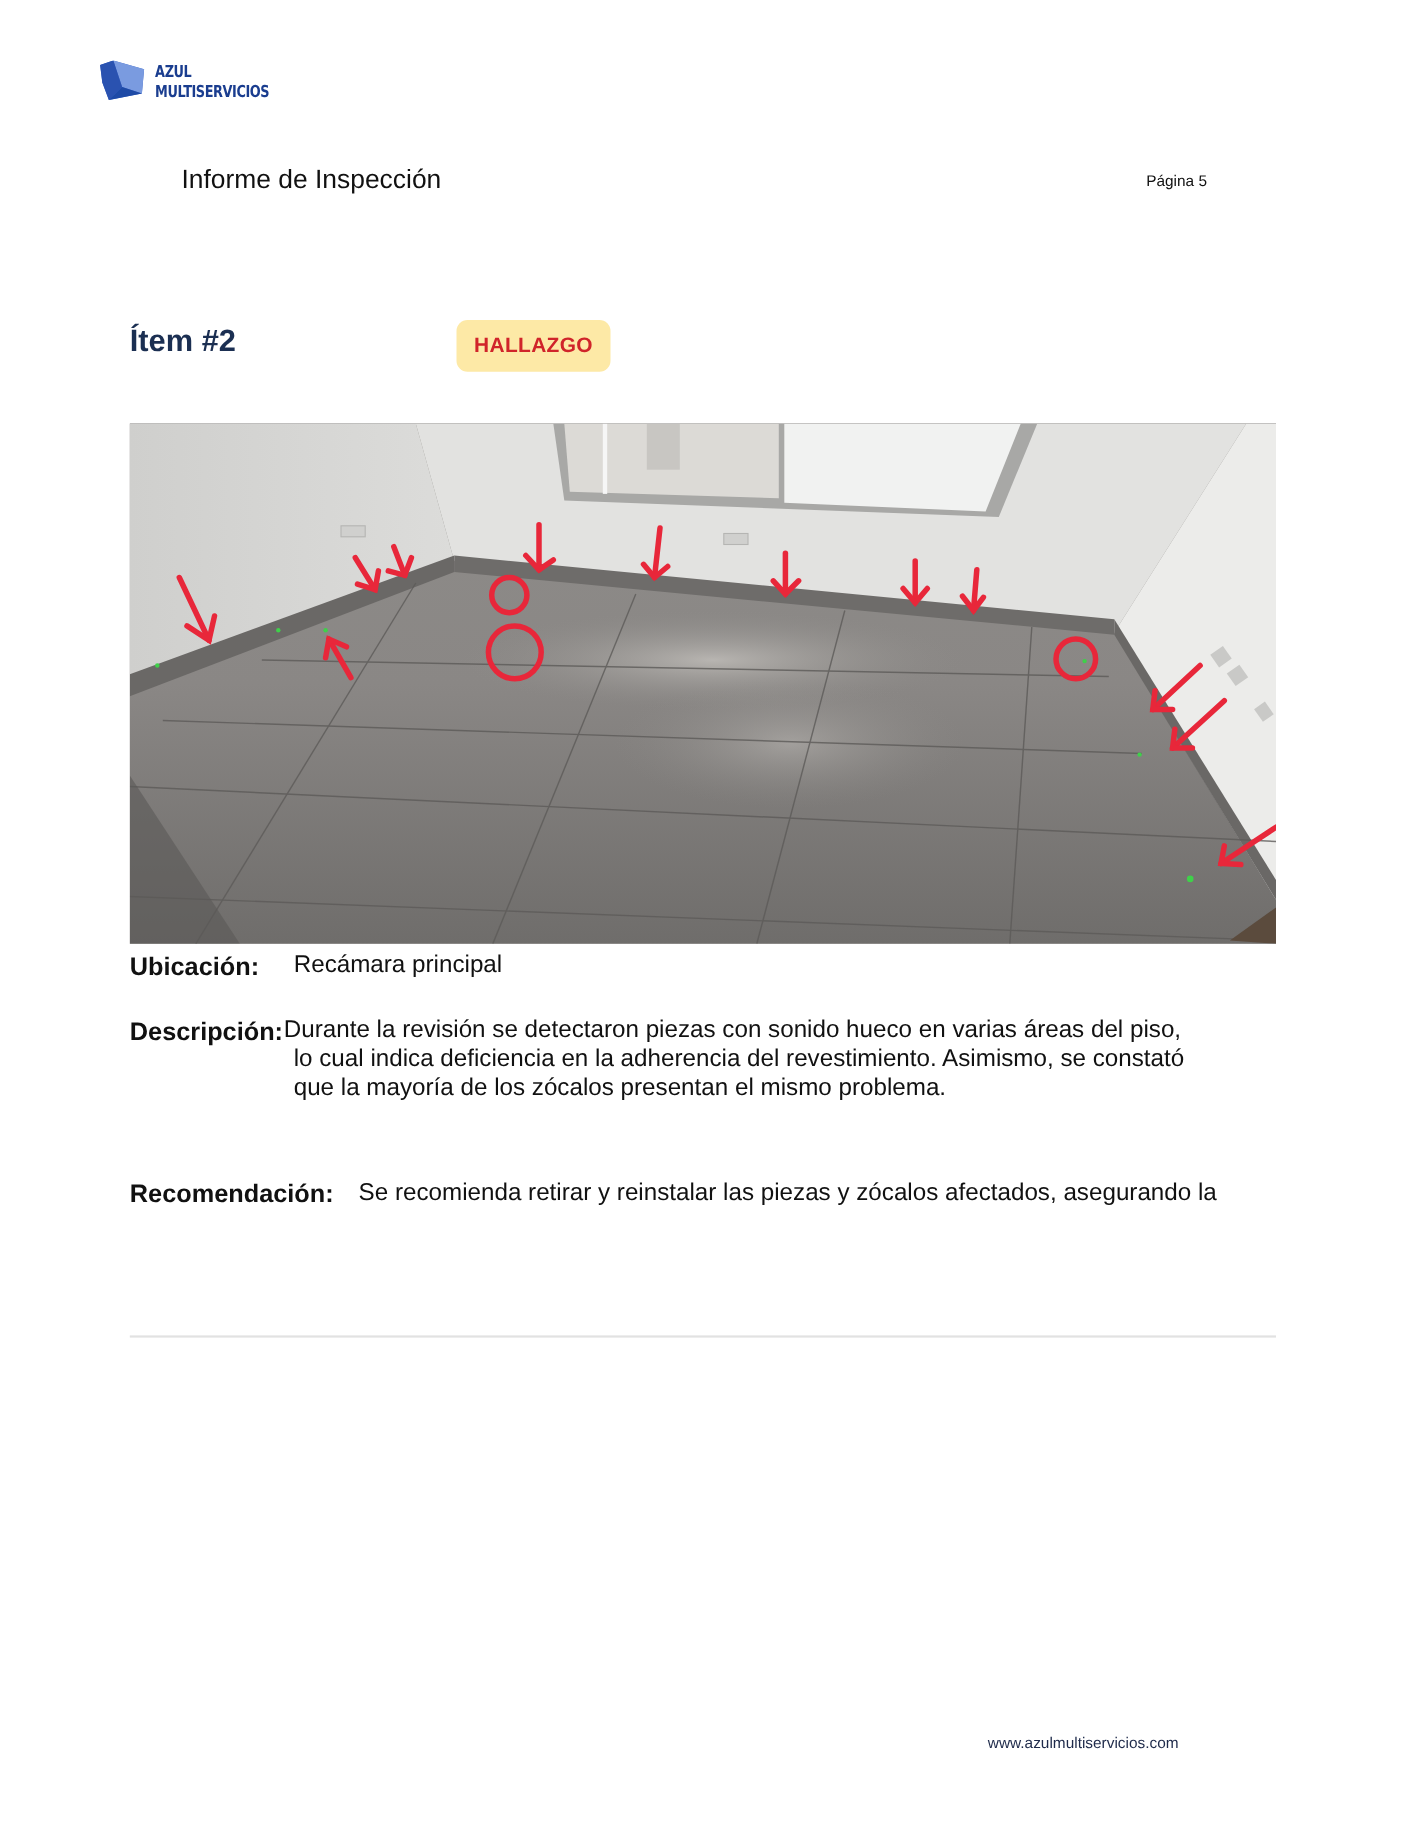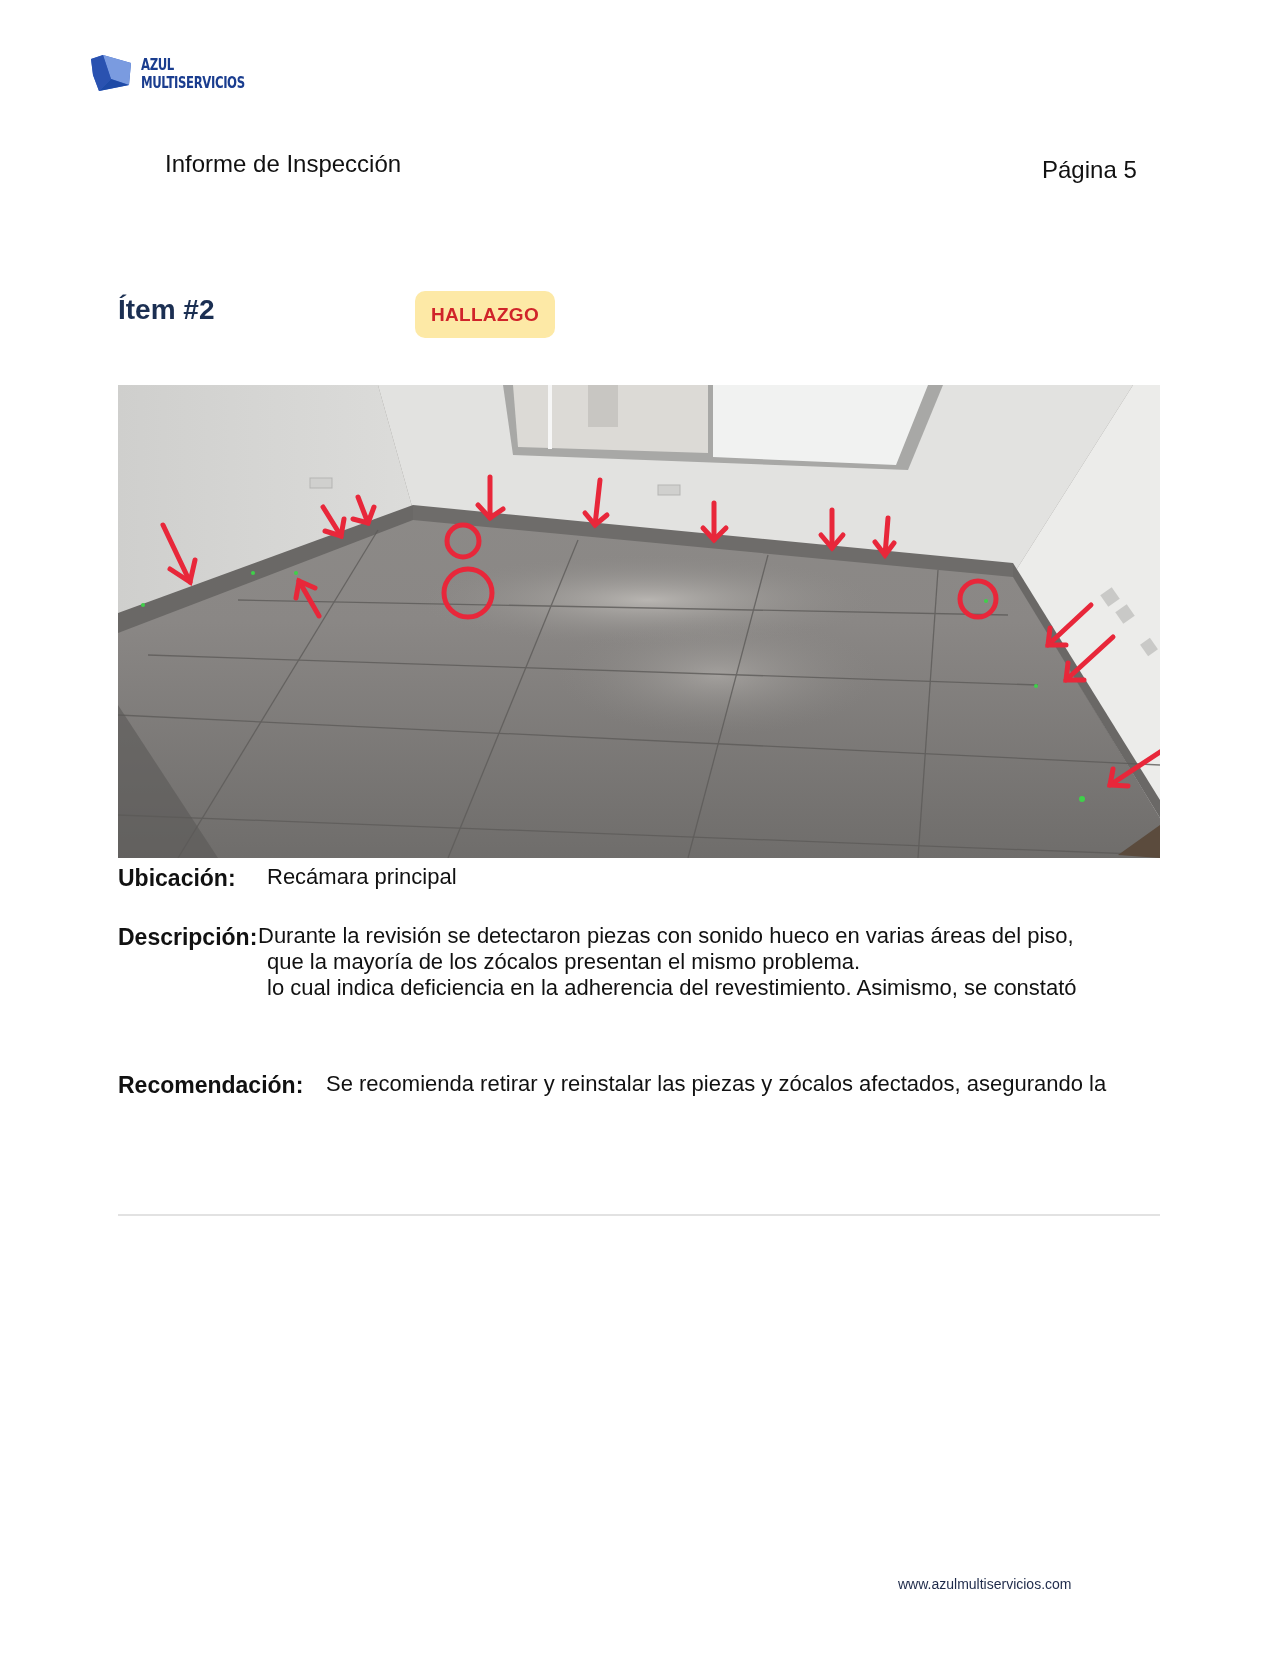--- a/index.html
+++ b/index.html
@@ -4,21 +4,21 @@
   <style>
     * { box-sizing: border-box; margin: 0; padding: 0; }
     html, body { width: 1280px; height: 1657px; background: #ffffff; }
     body { position: relative; font-family: "Liberation Sans", sans-serif; color: #111; overflow: hidden; }
 
     .logo { position: absolute; left: 89px; top: 55px; display: flex; align-items: center; gap: 8px; }
     .logo-mark { width: 44px; height: 38px; }
     .logo-text { font-family: "DejaVu Sans", sans-serif; font-weight: bold; color: #1a3d8f; font-size: 15px; line-height: 18px; letter-spacing: -0.5px; transform: scaleX(0.78); transform-origin: left center; }
 
     .doc-title { position: absolute; left: 118px; top: 150px; font-size: 24px; color: #111; margin-left: 47px; }
-    .page-num { position: absolute; left: 1042px; top: 156px; font-size: 24px; color: #111; }
+    .page-num { position: absolute; left: 1042px; top: 156px; font-size: 14px; color: #111; }
 
     .item-title { position: absolute; left: 118px; top: 294px; font-size: 28px; font-weight: bold; color: #1b2f52; }
     .badge { position: absolute; left: 415px; top: 291px; width: 140px; height: 47px; background: #fde9a6; border-radius: 10px; display: flex; align-items: center; justify-content: center; color: #d0242a; font-weight: bold; font-size: 19px; letter-spacing: 0.3px; }
 
     .photo { position: absolute; left: 118px; top: 385px; width: 1042px; height: 473px; overflow: hidden; background: #8a8886; }
     .photo svg { display: block; width: 100%; height: 100%; }
 
     .field-label { position: absolute; font-weight: bold; font-size: 23px; color: #111; }
     .field-value { position: absolute; font-size: 22px; color: #111; line-height: 26px; }
 
@@ -183,22 +183,22 @@
     </g>
   </svg>
 </div>
 
 <div class="field-label lbl-ubic">Ubicación:</div>
 <div class="field-value val-ubic">Recámara principal</div>
 
 <div class="field-label lbl-desc">Descripción:</div>
 <div class="field-value val-desc">
   <span class="ln">Durante la revisión se detectaron piezas con sonido hueco en varias áreas del piso,</span>
+  <span class="ln indent">lo cual indica deficiencia en la adherencia del revestimiento. Asimismo, se constató</span>
   <span class="ln indent">que la mayoría de los zócalos presentan el mismo problema.</span>
-  <span class="ln indent">lo cual indica deficiencia en la adherencia del revestimiento. Asimismo, se constató</span>
 </div>
 
 <div class="field-label lbl-reco">Recomendación:</div>
 <div class="field-value val-reco">
   <span class="ln">Se recomienda retirar y reinstalar las piezas y zócalos afectados, asegurando la</span>
 </div>
 
 <div class="divider"></div>
 
 <div class="footer-url">www.azulmultiservicios.com</div>

